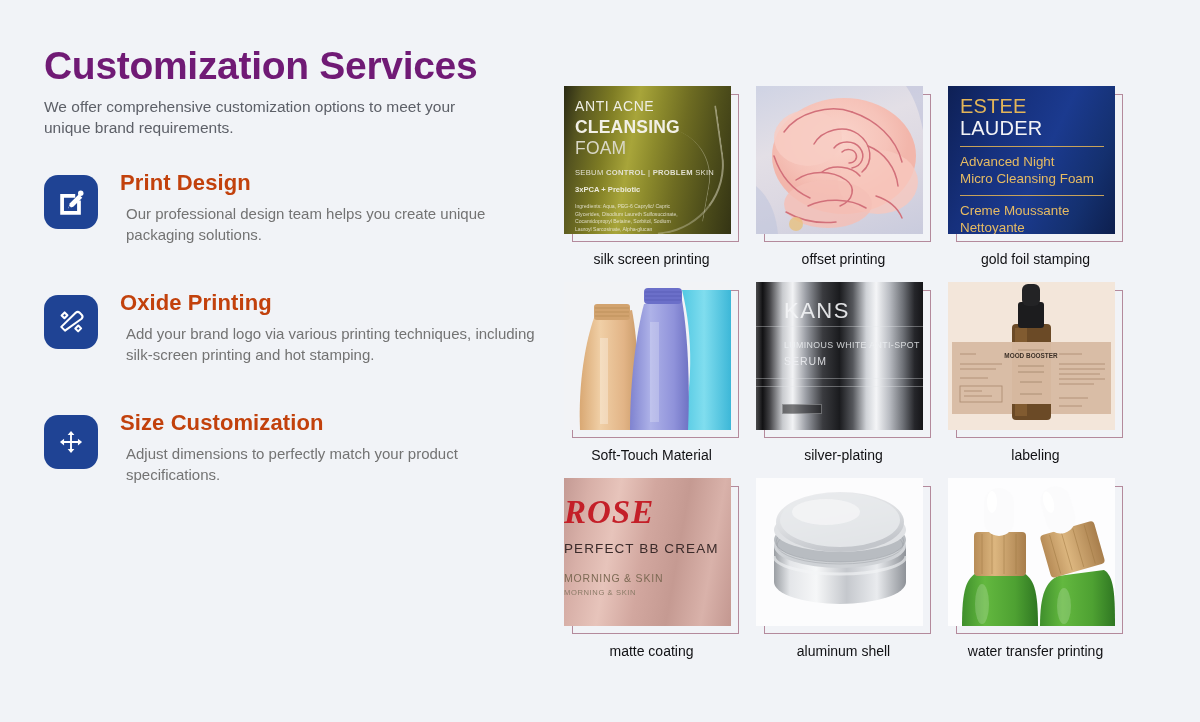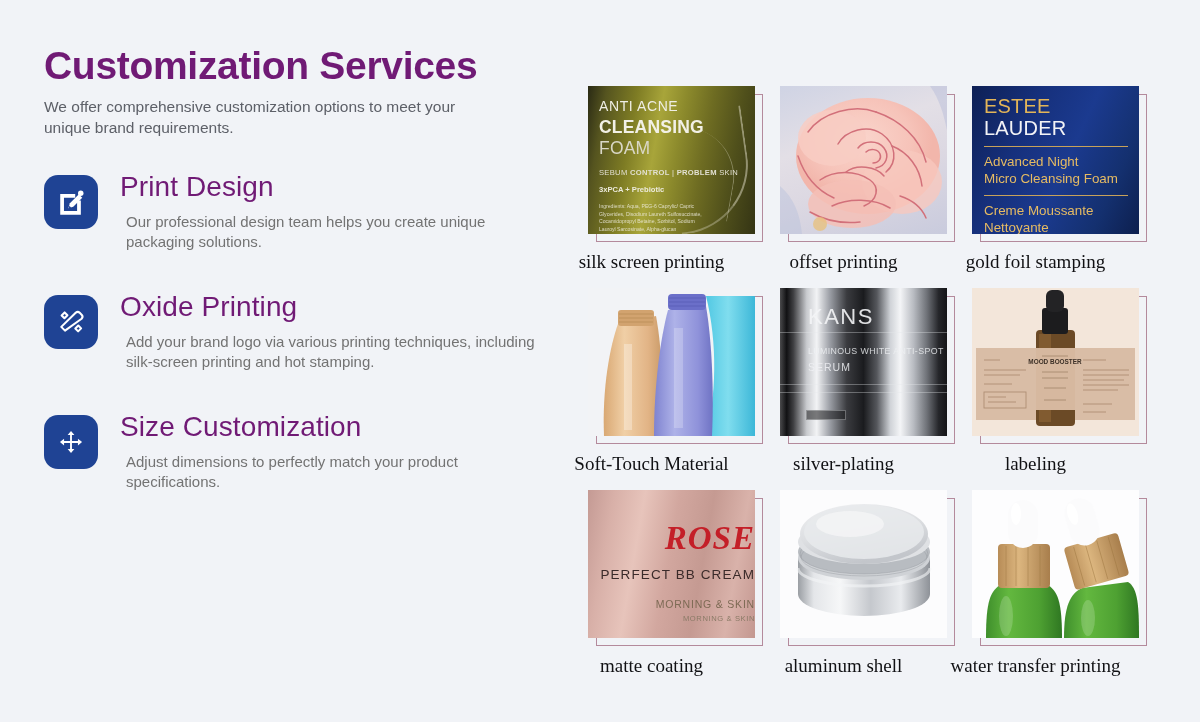--- a/index.html
+++ b/index.html
@@ -53,23 +53,23 @@
     background: #1f4394;
     display: flex;
     align-items: center;
     justify-content: center;
     margin-top: 5px;
   }
   .feature-icon svg { display: block; }
 
   .feature-body { margin-left: 22px; padding-top: 0px; }
   .feature-title {
-    font-size: 28px;
-    color: #701a75;
-    font-weight: normal;
+    font-size: 22px;
+    color: #c2410c;
+    font-weight: bold;
     line-height: 1.2;
     letter-spacing: 0.1px;
     white-space: nowrap;
   }
   .feature-desc {
     margin-top: 8px;
     margin-left: 6px;
     font-size: 15px;
     color: #737373;
     line-height: 1.38;
@@ -88,46 +88,44 @@
     column-gap: 17px;
     row-gap: 14px;
     margin-left: 4px;
   }
   .cell { width: 175px; }
 
   .thumb-wrap {
     position: relative;
     width: 175px;
     height: 158px;
-    margin-left: 24px;
   }
   
   .thumb-frame {
     position: absolute;
     left: 8px; top: 8px;
     width: 167px; height: 148px;
     border: 1.5px solid #b48a9c;
     background: transparent;
   }
   .thumb {
     position: absolute;
     left: 0; top: 0;
     width: 167px;
     height: 148px;
     overflow: hidden;
     background: #e9e9ec;
   }
   .caption {
     text-align: center;
-    font-size: 19px;
+    font-size: 14px;
     color: #111114;
     margin-top: 7px;
     white-space: nowrap;
     line-height: 1.2;
-    font-family: Liberation Serif, serif;
   }
 
   
   .tb-silk {
     background: linear-gradient(100deg,#2a2a14 0%,#55541f 10%,#7e7c24 26%,#a8a53a 40%,#8c8a2c 52%,#6e6c22 66%,#50501b 82%,#343414 100%);
     color: #f2f0e6;
     padding: 12px 10px 0 11px;
     font-family: "Liberation Sans", sans-serif;
   }
   .tb-silk .t1 { font-size: 14px; letter-spacing: 0.6px; color:#efeee4; }
@@ -190,21 +188,21 @@
     position:absolute; left:26px; bottom:16px; width:40px; height:10px;
     background: rgba(20,20,22,0.55); border:0.5px solid rgba(210,212,216,0.4);
   }
 
   
   .tb-label { background: #f2e4d7; }
 
   
   .tb-rose {
     background: linear-gradient(100deg,#c49a94 0%,#d8b0a8 14%,#e7c4bb 30%,#d2a79f 48%,#c59a92 66%,#d9b2aa 84%,#c39790 100%);
-    padding-top: 32px; text-align:right;
+    padding-top: 18px; text-align:left;
   }
   .tb-rose .r1 {
     font-family: "Liberation Serif", serif; font-style: italic; font-weight: bold;
     font-size: 33px; color:#c41f28; letter-spacing: 1px; line-height:1;
   }
   .tb-rose .r2 { font-size: 13.5px; color:#3b2b2a; letter-spacing:1.1px; margin-top:12px; }
   .tb-rose .r3 { font-size: 10.5px; color:#7d6a54; letter-spacing:0.8px; margin-top:16px; }
   .tb-rose .r4 { font-size: 7.6px; color:#8a7a66; letter-spacing:0.6px; margin-top:4px; }
 
   

